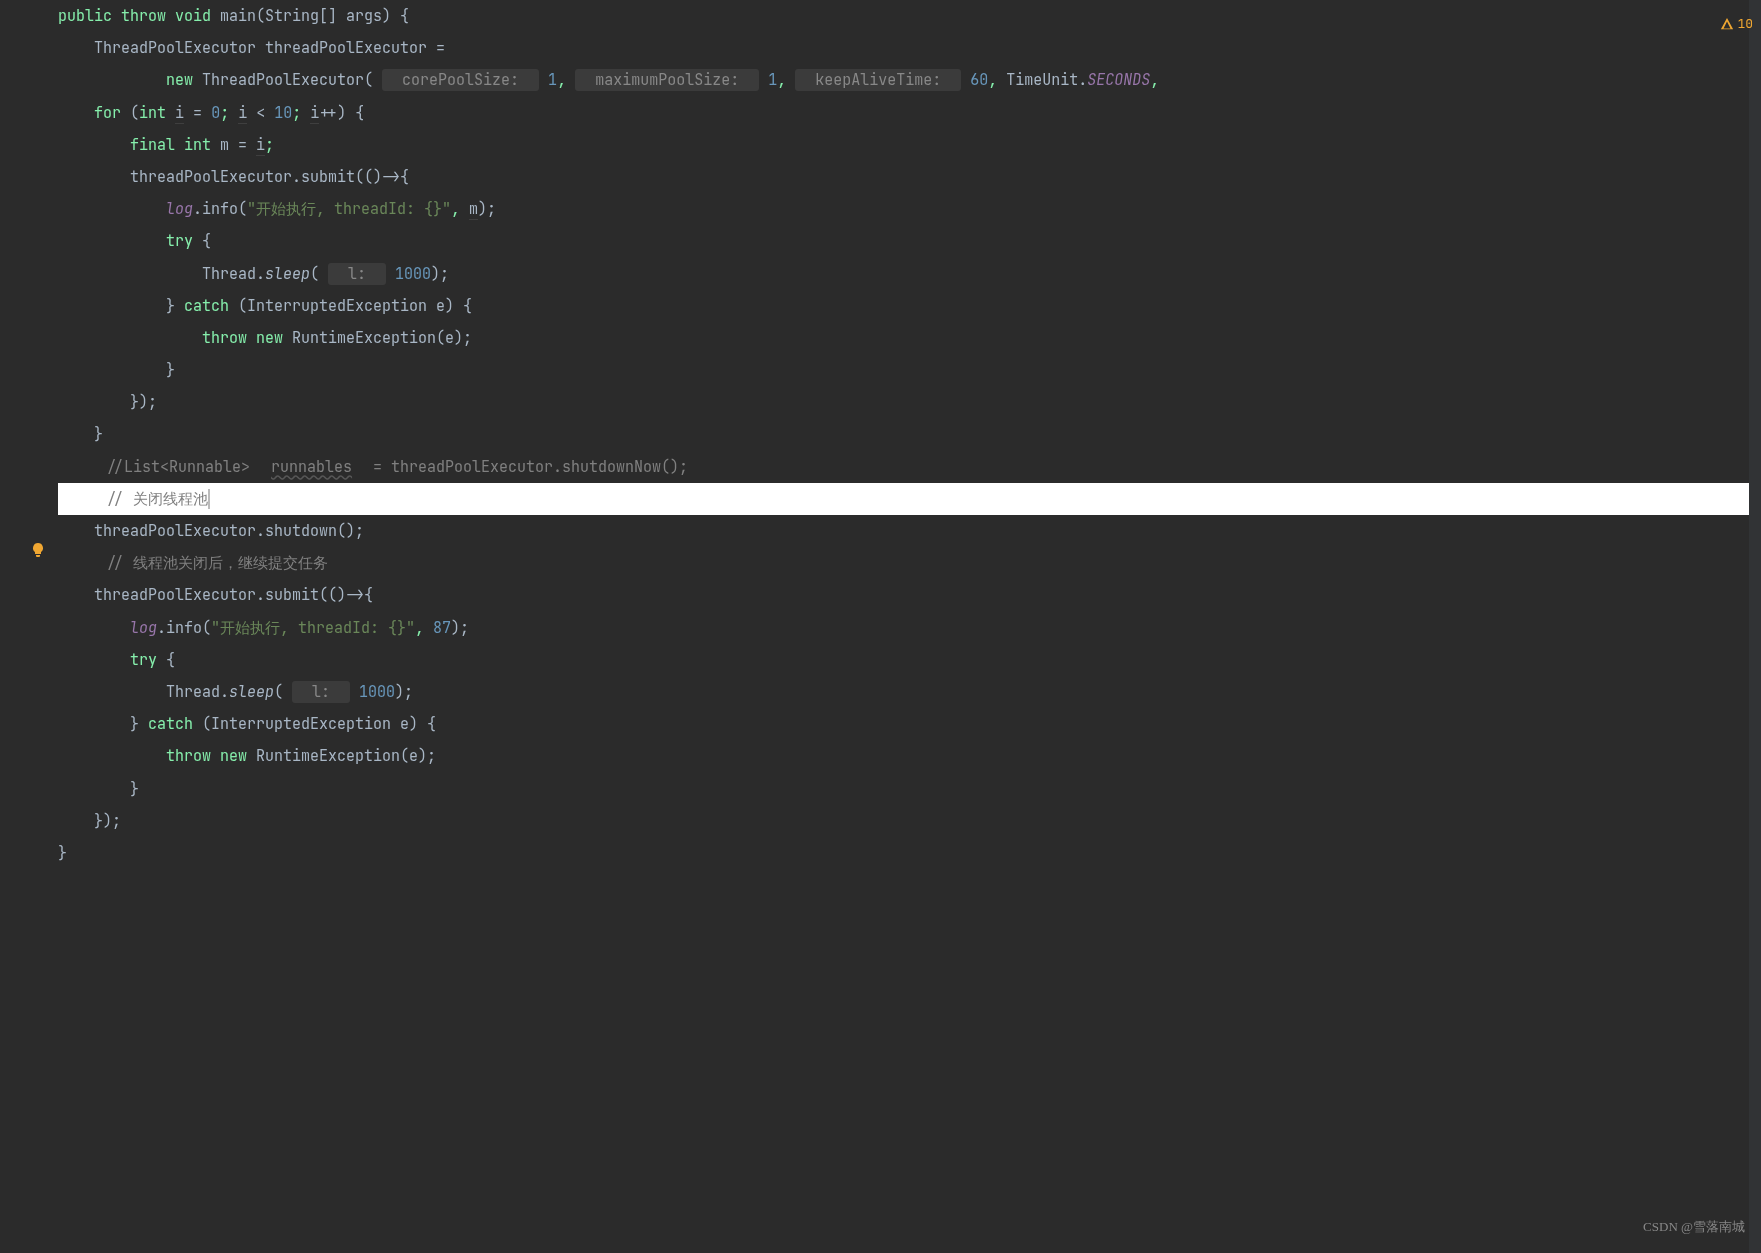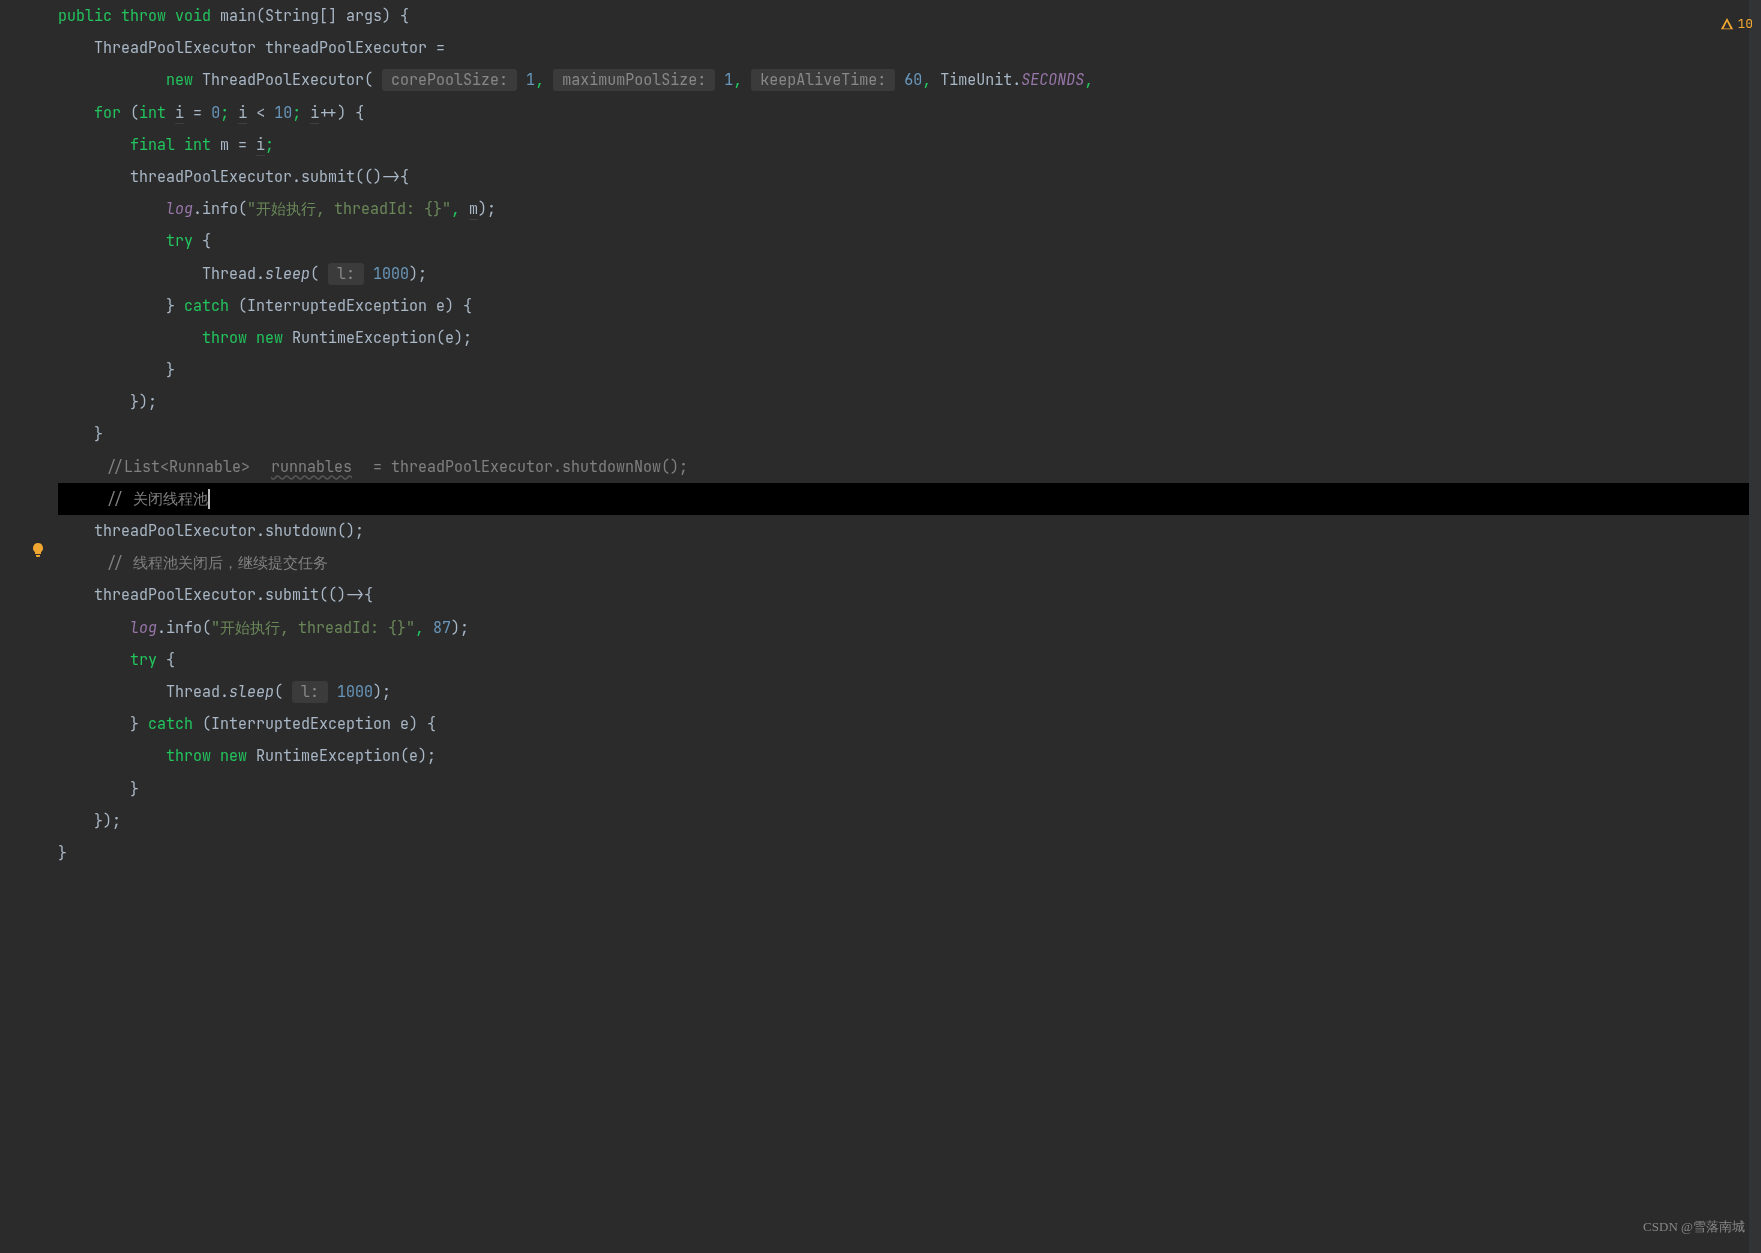--- a/index.html
+++ b/index.html
@@ -23,31 +23,31 @@
     position: relative;
     flex-shrink: 0;
   }
   .code-area {
     flex: 1;
     padding-left: 8px;
     position: relative;
     color: #a9b7c6;
   }
   .line { white-space: pre; height: 32.2px; }
-  .kw { color: #22c55e; }
+  .kw { color: #86efac; }
   .purple { color: #9876aa; }
   .str { color: #6a8759; }
   .num { color: #6897bb; }
-  .hintbox { background: #3b3b3b; padding: 1px 9px; border-radius: 3px; color: #888; }
+  .hintbox { background: #3b3b3b; padding: 1px 20px; border-radius: 3px; color: #888; }
   .comment { color: #808080; margin-left: 12px; }
   .italic { font-style: italic; }
   .underline { border-bottom: 1px solid #7a7a7a40; }
   .wavy { text-decoration: underline wavy #575757; text-underline-offset: 3px; }
   .caret-line {
-    background: #000000;
+    background: #ffffff;
   }
   .caret {
     display: inline-block;
     width: 1.5px;
     height: 20px;
     background: #bbb;
     vertical-align: middle;
     margin-bottom: 2px;
   }
   .bulb {

